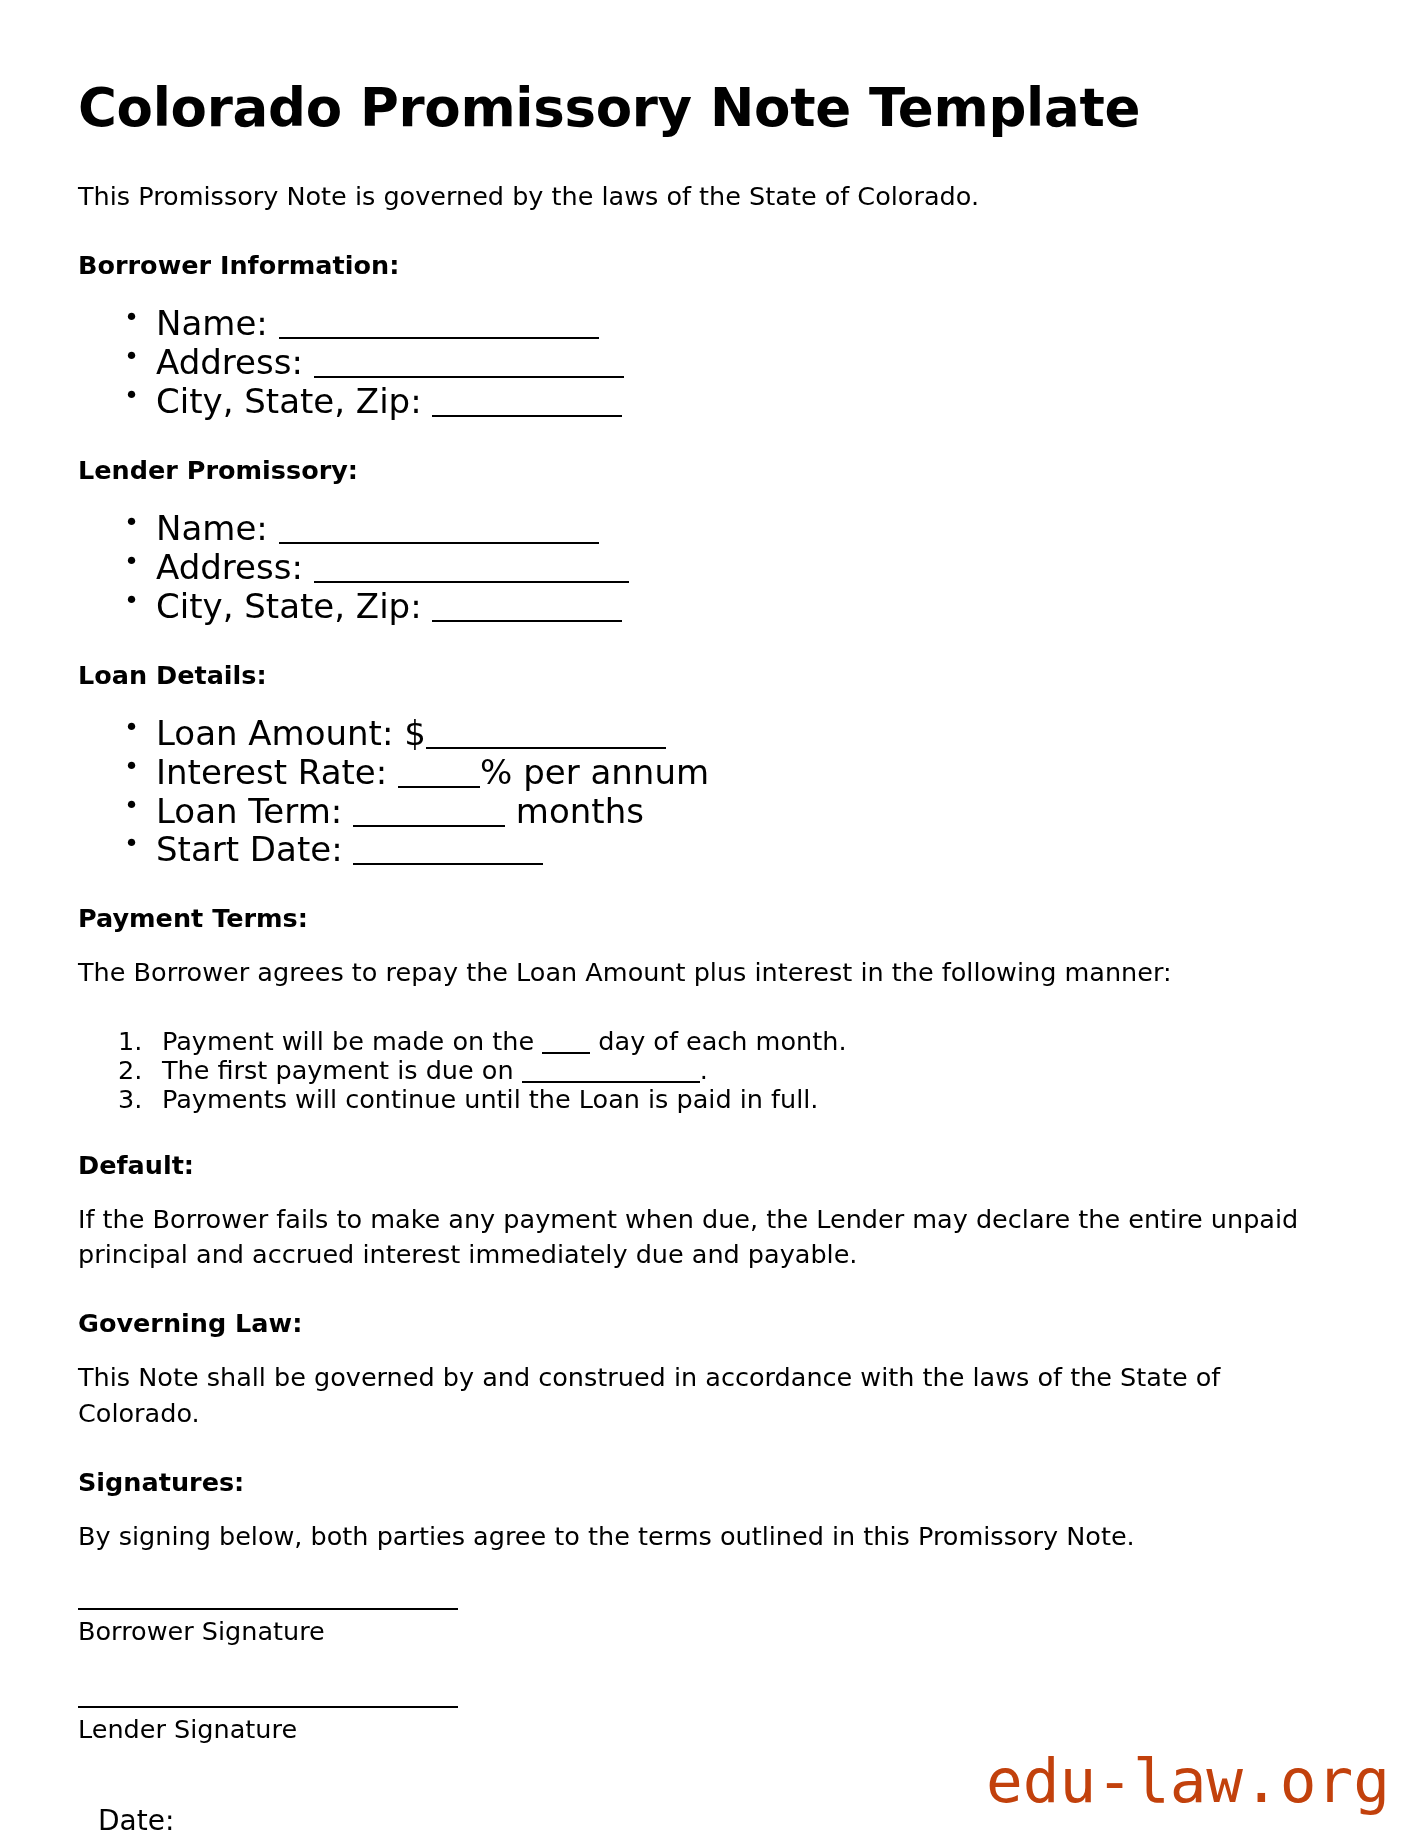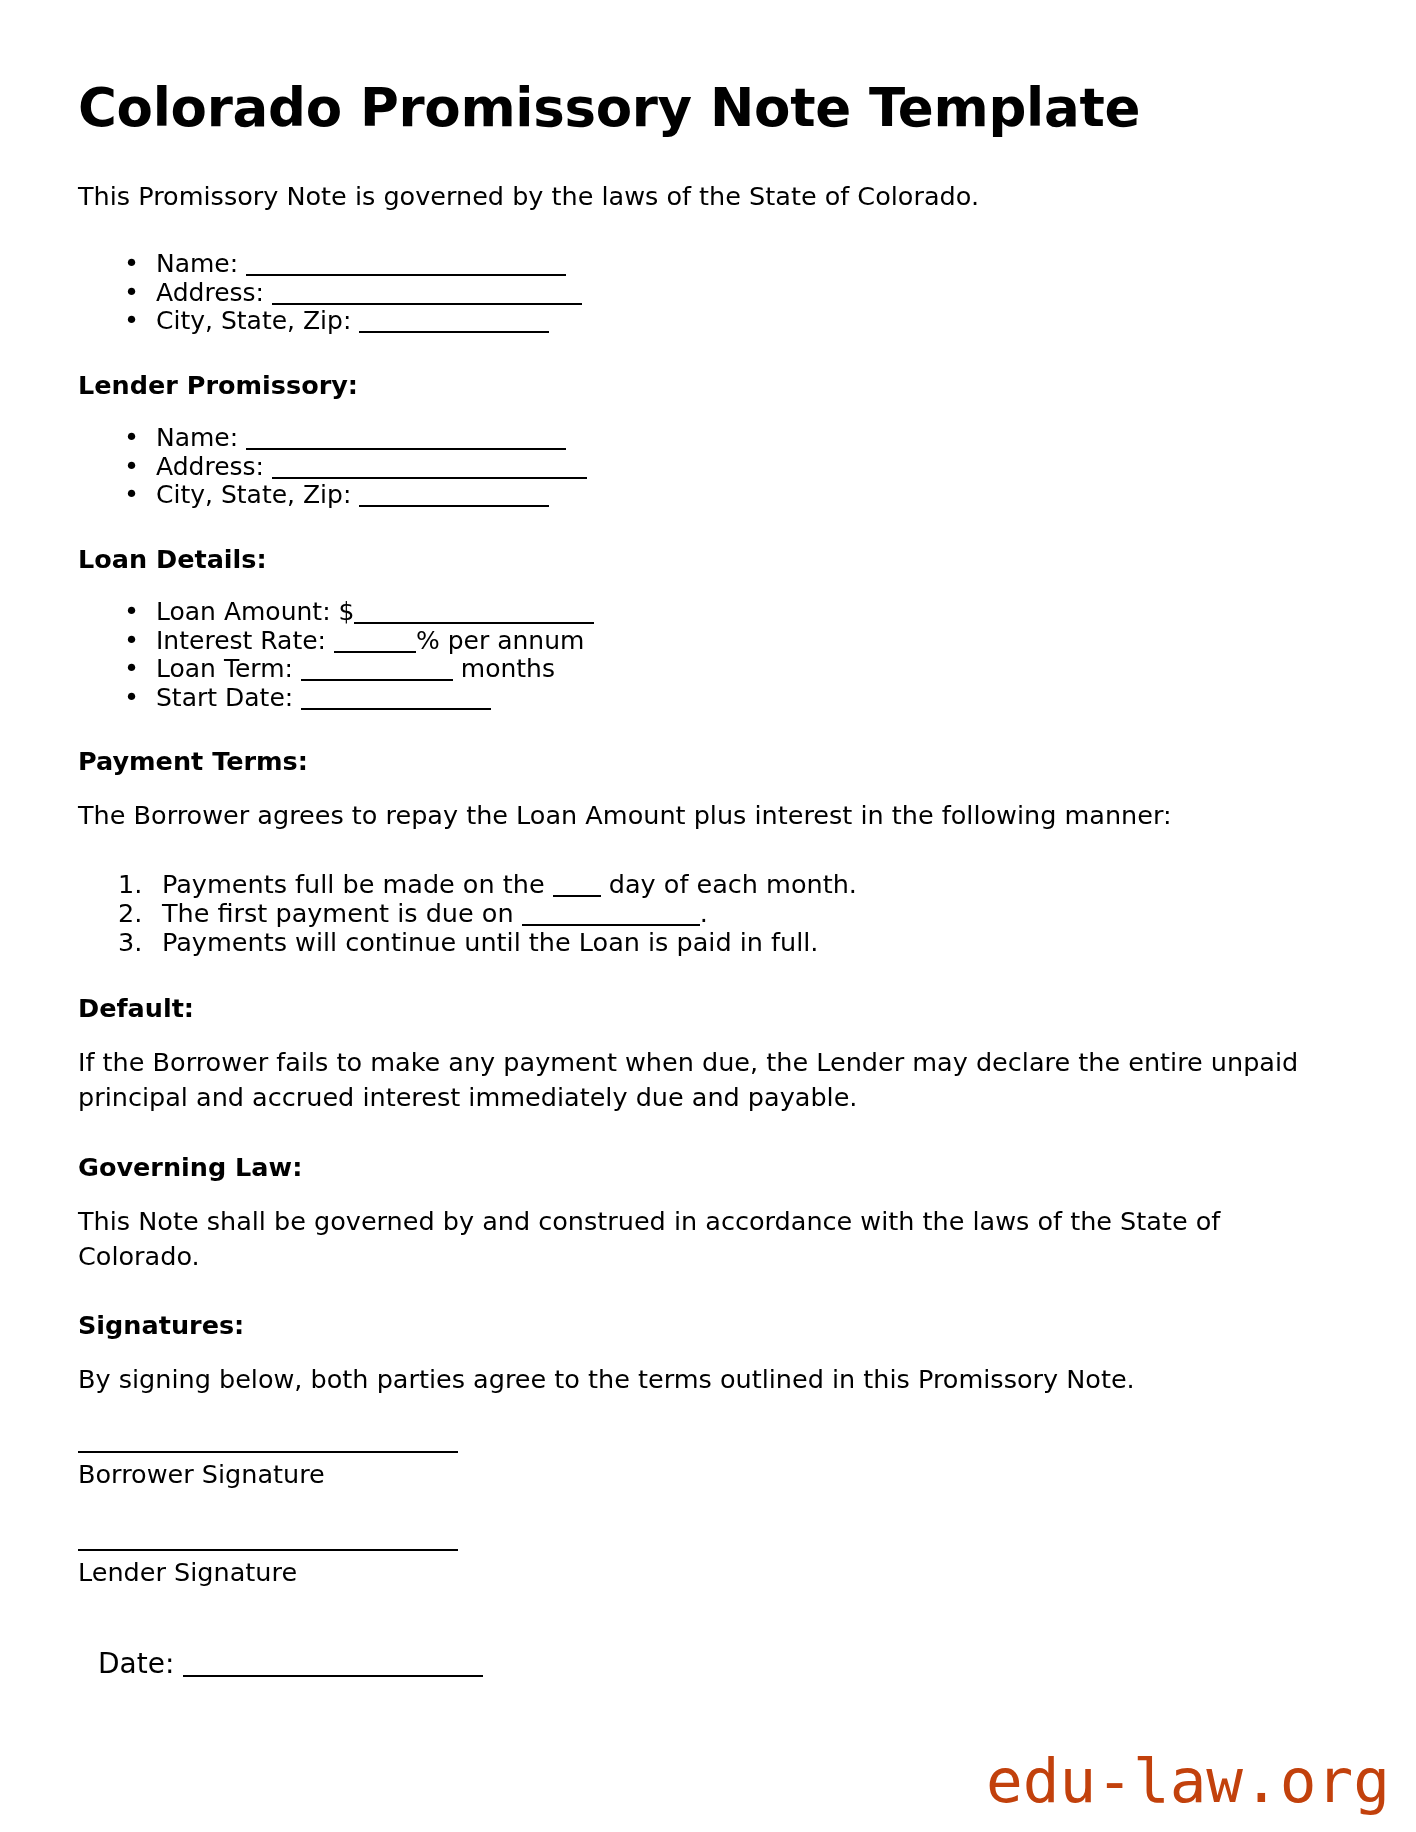--- a/index.html
+++ b/index.html
@@ -45,21 +45,21 @@
   }
   .gap-after-heading {
     margin-bottom: 22px;
   }
   ul.field-list {
     list-style: none;
     margin: 0 0 34px 0;
     padding: 0 0 0 46px;
   }
   ul.field-list li {
-    font-size: 25px;
+    font-size: 34px;
     line-height: 1.145;
     position: relative;
     padding-left: 32px;
     white-space: nowrap;
   }
   ul.field-list li::before {
     content: "\2022";
     position: absolute;
     left: 0;
     top: -1px;
@@ -124,20 +124,21 @@
 </style>
 </head>
 <body>
 
 <div class="page">
 
   <h1 class="doc-title">Colorado Promissory Note Template</h1>
 
   <p class="intro-para">This Promissory Note is governed by the laws of the State of Colorado.</p>
 
+  <h2 class="section-heading">Borrower Information:</h2>
   <ul class="field-list">
     <li>
       <span>Name:</span>
       <span class="blank" style="width: 320px;"></span>
     </li>
     <li>
       <span>Address:</span>
       <span class="blank" style="width: 310px;"></span>
     </li>
     <li>
@@ -166,21 +167,21 @@
   <ul class="field-list">
     <li><span>Loan Amount: $</span><span class="blank" style="width: 240px;"></span><span></span></li>
     <li><span>Interest Rate:</span>&nbsp;<span class="blank" style="width: 82px;"></span><span>% per annum</span></li>
     <li><span>Loan Term:</span>&nbsp;<span class="blank" style="width: 152px;"></span><span> months</span></li>
     <li><span>Start Date:</span>&nbsp;<span class="blank" style="width: 190px;"></span><span></span></li>
   </ul>
 
   <h2 class="section-heading gap-after-heading">Payment Terms:</h2>
   <p class="body-para">The Borrower agrees to repay the Loan Amount plus interest in the following manner:</p>
   <ol class="terms-list">
-    <li><span>Payments full be made on the </span><span class="blank" style="width: 48px;"></span><span> day of each month.</span></li>
+    <li><span>Payment will be made on the </span><span class="blank" style="width: 48px;"></span><span> day of each month.</span></li>
     <li><span>The first payment is due on </span><span class="blank" style="width: 178px;"></span><span>.</span></li>
     <li><span>Payments will continue until the Loan is paid in full.</span><span></span></li>
   </ol>
 
   <h2 class="section-heading gap-after-heading">Default:</h2>
   <p class="body-para">If the Borrower fails to make any payment when due, the Lender may declare the entire unpaid principal and accrued interest immediately due and payable.</p>
 
   <h2 class="section-heading gap-after-heading">Governing Law:</h2>
   <p class="body-para">This Note shall be governed by and construed in accordance with the laws of the State of Colorado.</p>
 

